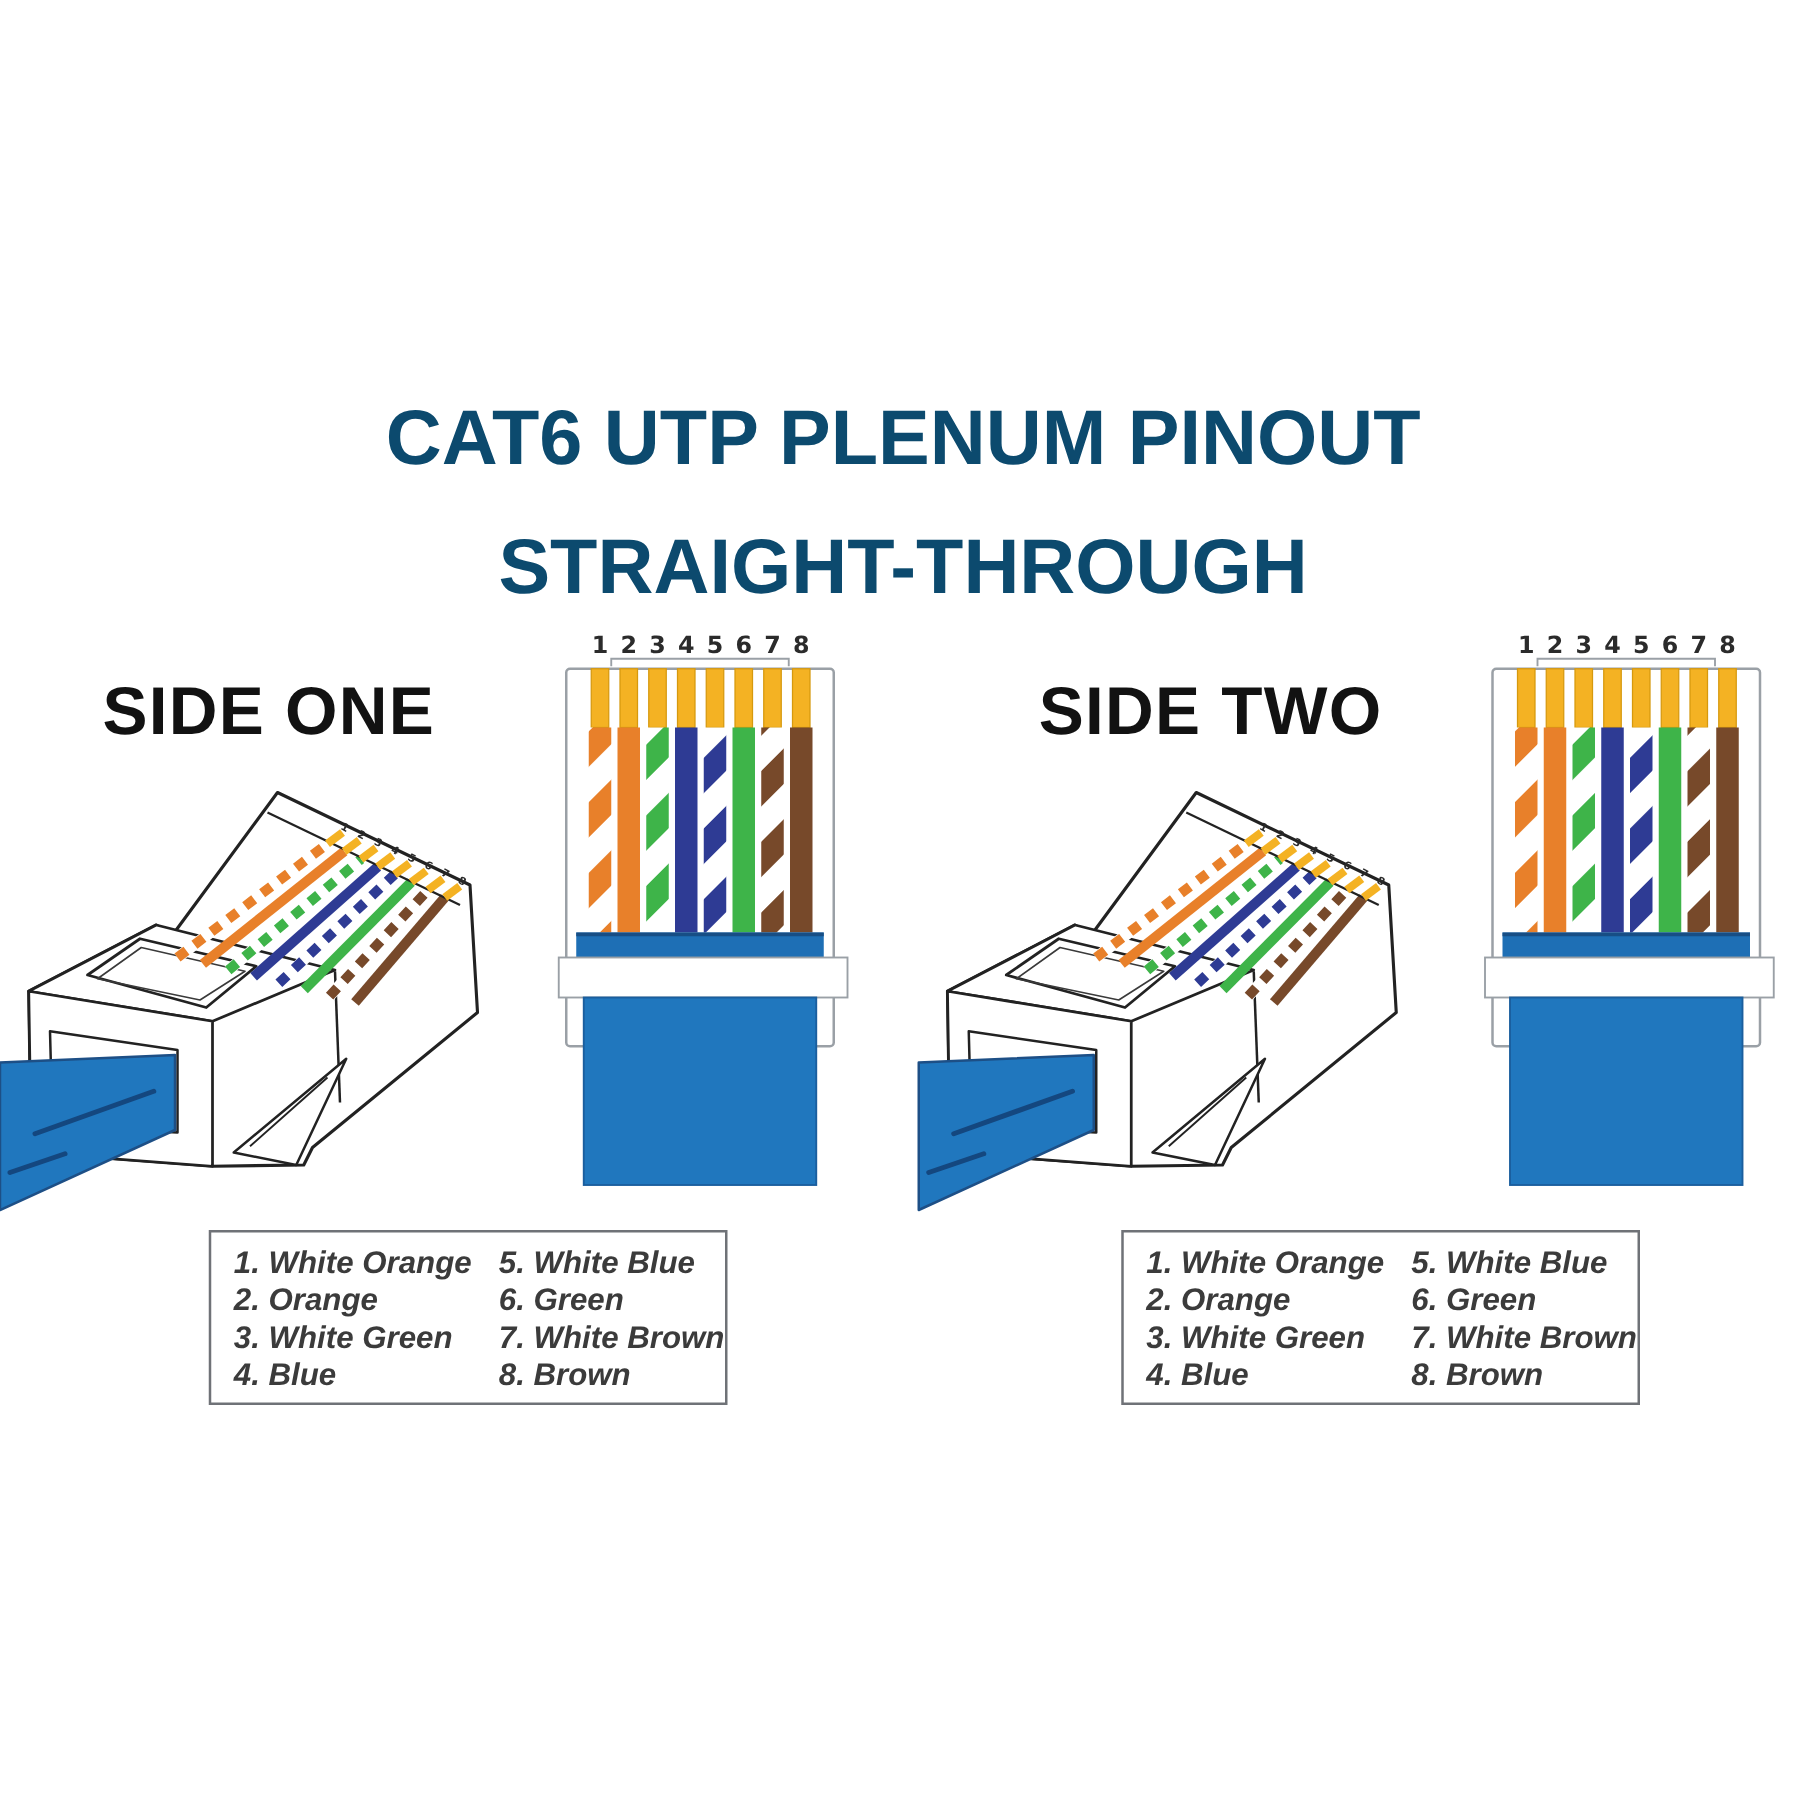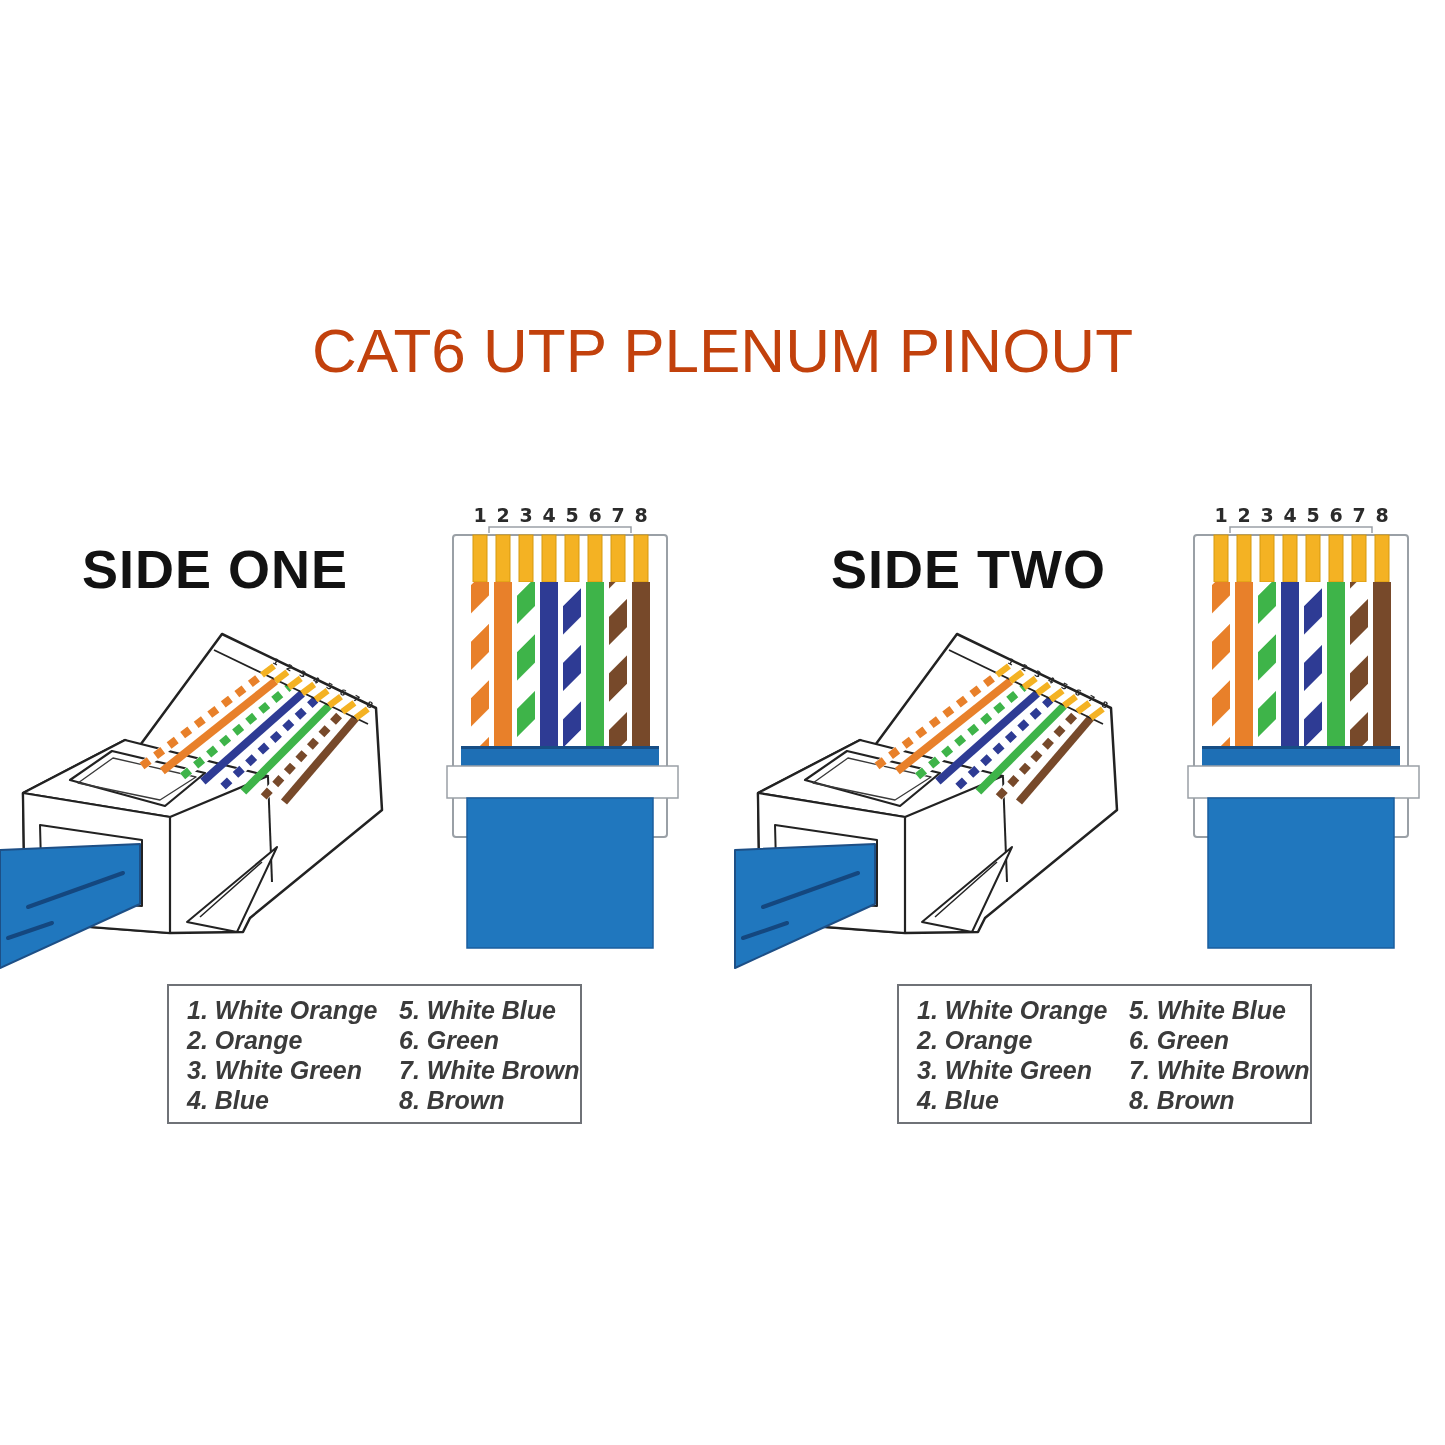--- a/index.html
+++ b/index.html
@@ -2,21 +2,21 @@
 <html><head>
 <meta charset="utf-8">
 <style>
   html,body{margin:0;padding:0;background:#ffffff;}
   .canvas{
     position:relative;width:1445px;height:1445px;background:#ffffff;
     overflow:hidden;font-family:"Liberation Sans",sans-serif;
   }
   .title-line{
     position:absolute;left:0;right:0;text-align:center;
-    font-weight:normal;color:#c2410c;font-size:62px;letter-spacing:0px;
+    font-weight:bold;color:#0c4a6e;font-size:62px;letter-spacing:0px;
   }
   .side-label{
     position:absolute;font-weight:bold;color:#121212;font-size:54px;letter-spacing:1px;
   }
   .legend-box{
     position:absolute;width:415px;height:140px;background:#fff;
     border:2px solid #6f7277;box-sizing:border-box;
     display:flex;padding:9px 0 0 18px;font-style:italic;
   }
   .legend-col{display:flex;flex-direction:column;}
@@ -27,20 +27,21 @@
   svg{position:absolute;overflow:visible;}
   .front-num{font-family:"DejaVu Sans",sans-serif;font-size:19px;font-weight:bold;fill:#2b2b2b;}
   .persp-num{font-family:"DejaVu Sans",sans-serif;font-size:8.5px;font-weight:bold;fill:#2a2a2a;}
 </style>
 </head>
 <body>
 
 <div class="canvas">
 
   <div class="title-line" style="top:315px;">CAT6 UTP PLENUM PINOUT</div>
+  <div class="title-line" style="top:418px;">STRAIGHT-THROUGH</div>
 
   <div class="side-label" style="left:831px;top:538px;">SIDE TWO</div>
   <div class="side-label" style="left:82px;top:538px;">SIDE ONE</div>
 
   <svg style="left:0px;top:620px;" width="420" height="370" viewBox="0 0 420 370">
     <defs>
       <pattern id="st-o" width="40" height="40" patternUnits="userSpaceOnUse" patternTransform="rotate(45)">
         <rect width="40" height="40" fill="#ffffff"></rect>
         <rect x="0" y="0" width="20" height="40" fill="#E8802A"></rect>
       </pattern>

